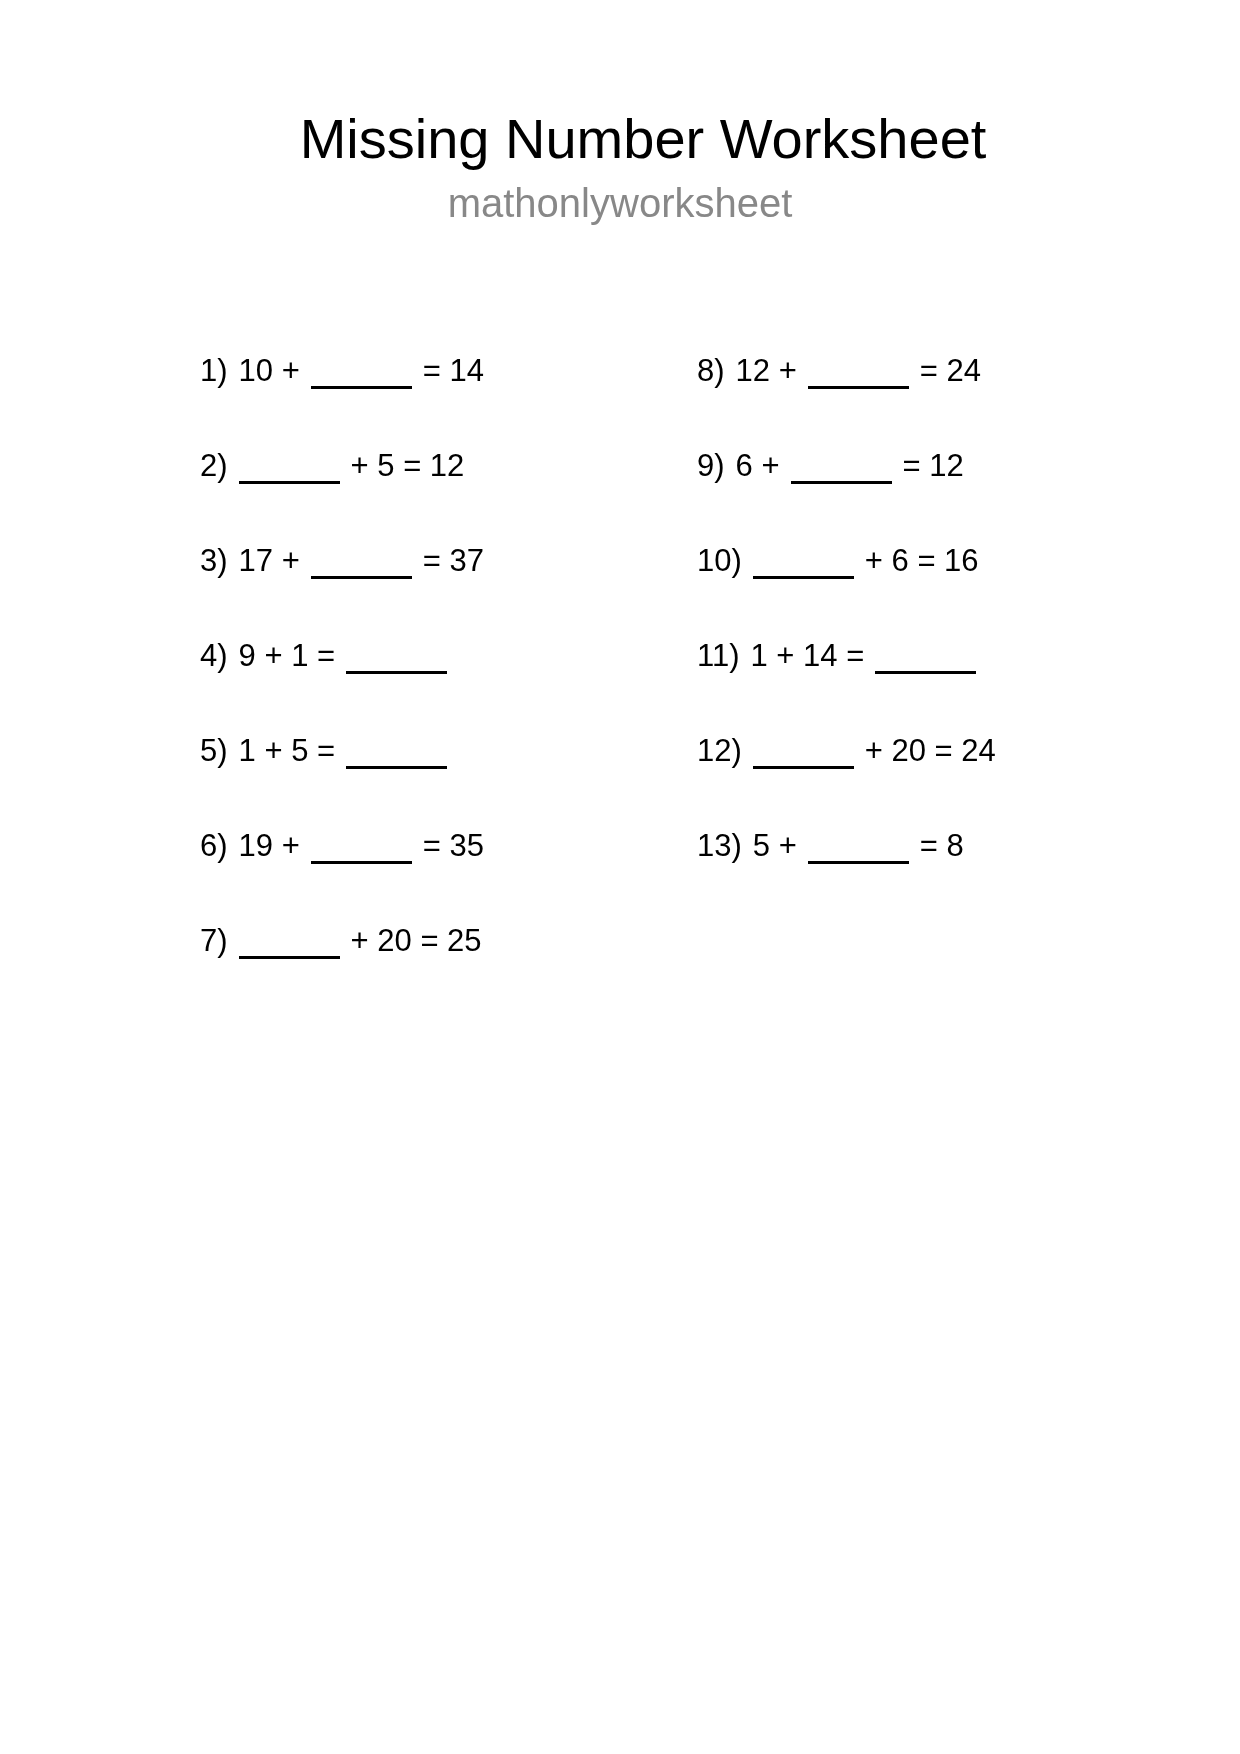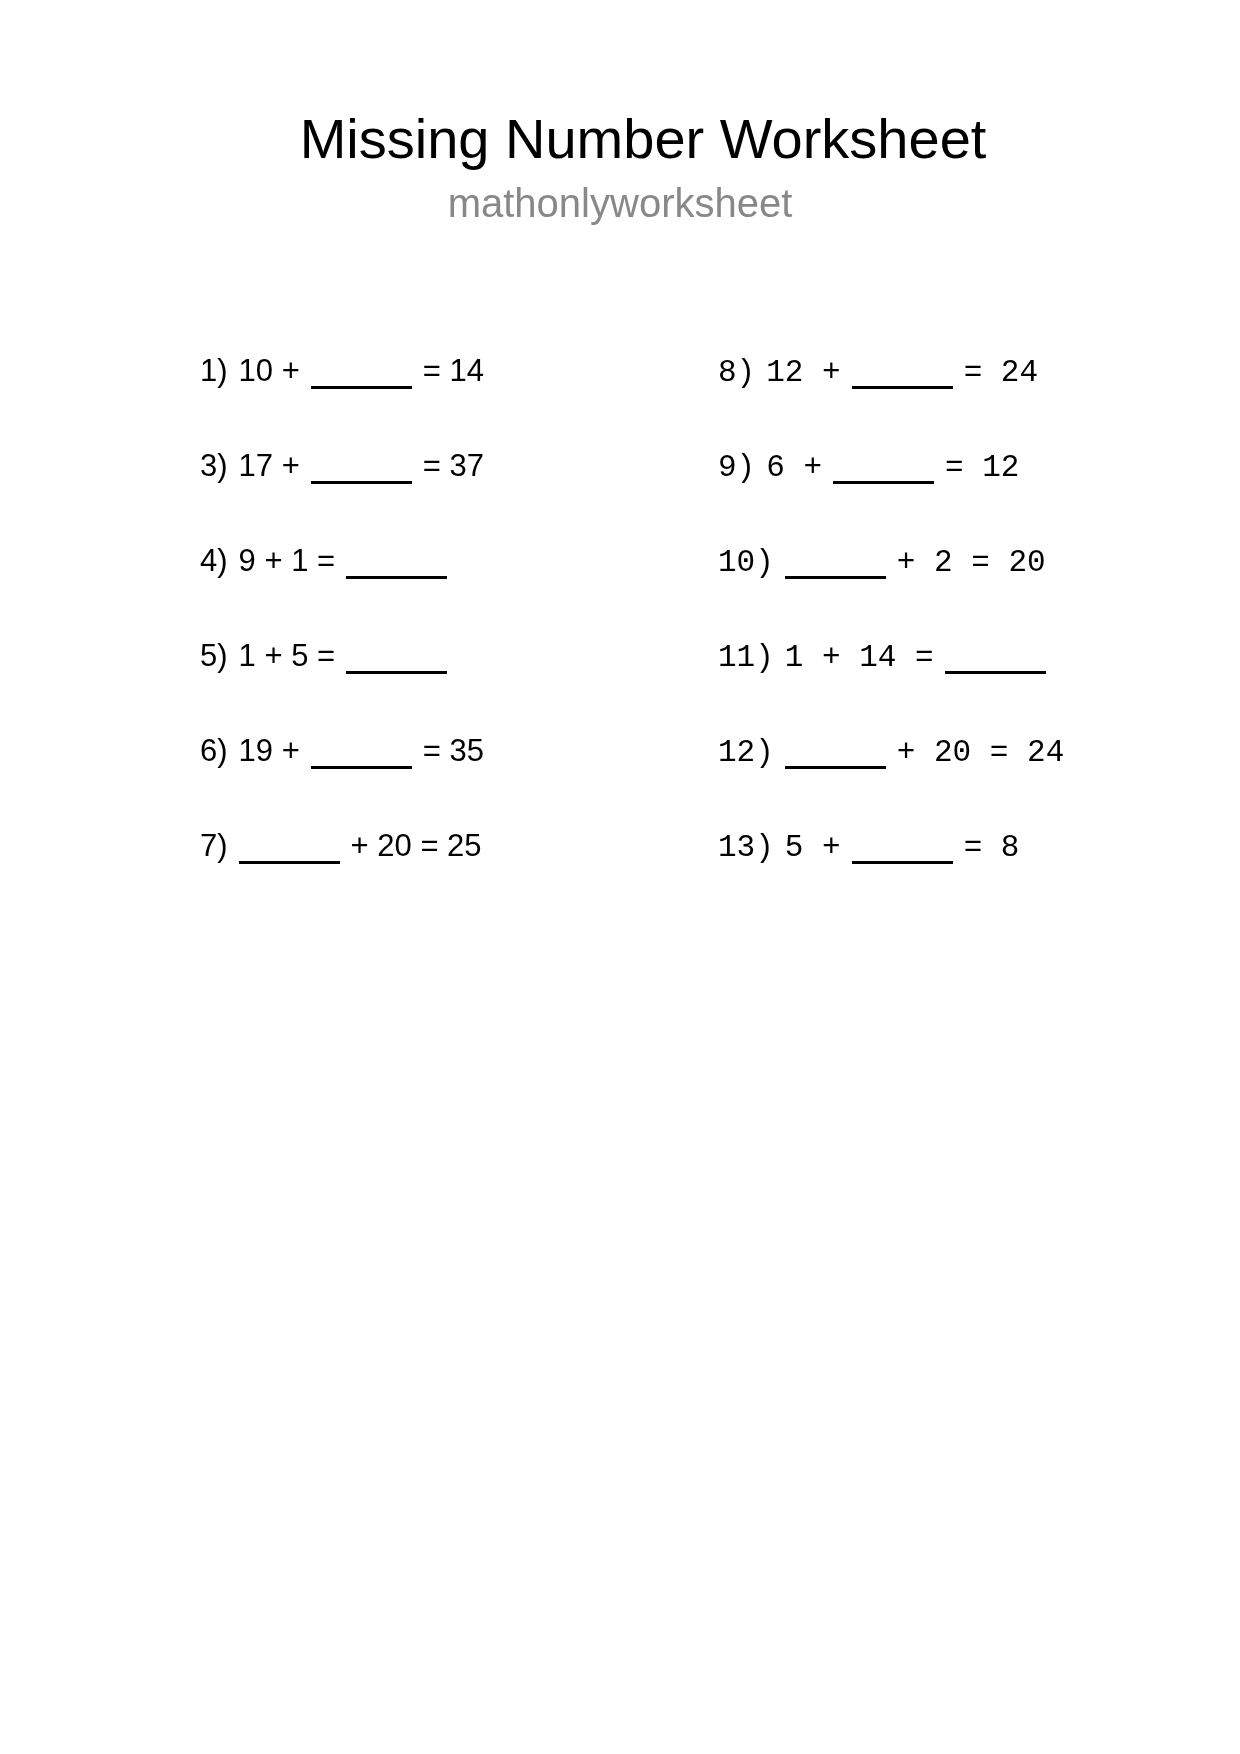--- a/index.html
+++ b/index.html
@@ -37,21 +37,21 @@
       font-size: 40px;
       line-height: 46px;
       color: #888888;
       margin: 0;
     }
     .column {
       position: absolute;
       top: 346px;
     }
     .col-left { left: 200px; }
-    .col-right { left: 718px; font-family: Liberation Mono, monospace; }
+    .col-right { left: 697px; }
     .problem {
       height: 95px;
       font-size: 31px;
       line-height: 50px;
       white-space: nowrap;
     }
     .problem span { display: inline-block; }
     .blank {
       display: inline-block;
       width: 101px;
@@ -63,26 +63,27 @@
     .gap { display: inline-block; width: 11px; }
   </style>
 </head>
 <body>
 
 <h1 class="title">Missing Number Worksheet</h1>
 <div class="subtitle">mathonlyworksheet</div>
 
 <div class="column col-left">
     <div class="problem"><span>1)</span><span class="gap"></span><span>10 +</span><span class="gap"></span><span class="blank"></span><span class="gap"></span><span>= 14</span></div>
+    <div class="problem"><span>2)</span><span class="gap"></span><span class="blank"></span><span class="gap"></span><span>+ 5 = 12</span></div>
     <div class="problem"><span>3)</span><span class="gap"></span><span>17 +</span><span class="gap"></span><span class="blank"></span><span class="gap"></span><span>= 37</span></div>
     <div class="problem"><span>4)</span><span class="gap"></span><span>9 + 1 =</span><span class="gap"></span><span class="blank"></span></div>
     <div class="problem"><span>5)</span><span class="gap"></span><span>1 + 5 =</span><span class="gap"></span><span class="blank"></span></div>
     <div class="problem"><span>6)</span><span class="gap"></span><span>19 +</span><span class="gap"></span><span class="blank"></span><span class="gap"></span><span>= 35</span></div>
     <div class="problem"><span>7)</span><span class="gap"></span><span class="blank"></span><span class="gap"></span><span>+ 20 = 25</span></div>
   </div>
 <div class="column col-right">
     <div class="problem"><span>8)</span><span class="gap"></span><span>12 +</span><span class="gap"></span><span class="blank"></span><span class="gap"></span><span>= 24</span></div>
     <div class="problem"><span>9)</span><span class="gap"></span><span>6 +</span><span class="gap"></span><span class="blank"></span><span class="gap"></span><span>= 12</span></div>
-    <div class="problem"><span>10)</span><span class="gap"></span><span class="blank"></span><span class="gap"></span><span>+ 2 = 20</span></div>
+    <div class="problem"><span>10)</span><span class="gap"></span><span class="blank"></span><span class="gap"></span><span>+ 6 = 16</span></div>
     <div class="problem"><span>11)</span><span class="gap"></span><span>1 + 14 =</span><span class="gap"></span><span class="blank"></span></div>
     <div class="problem"><span>12)</span><span class="gap"></span><span class="blank"></span><span class="gap"></span><span>+ 20 = 24</span></div>
     <div class="problem"><span>13)</span><span class="gap"></span><span>5 +</span><span class="gap"></span><span class="blank"></span><span class="gap"></span><span>= 8</span></div>
   </div>
 
 </body></html>

